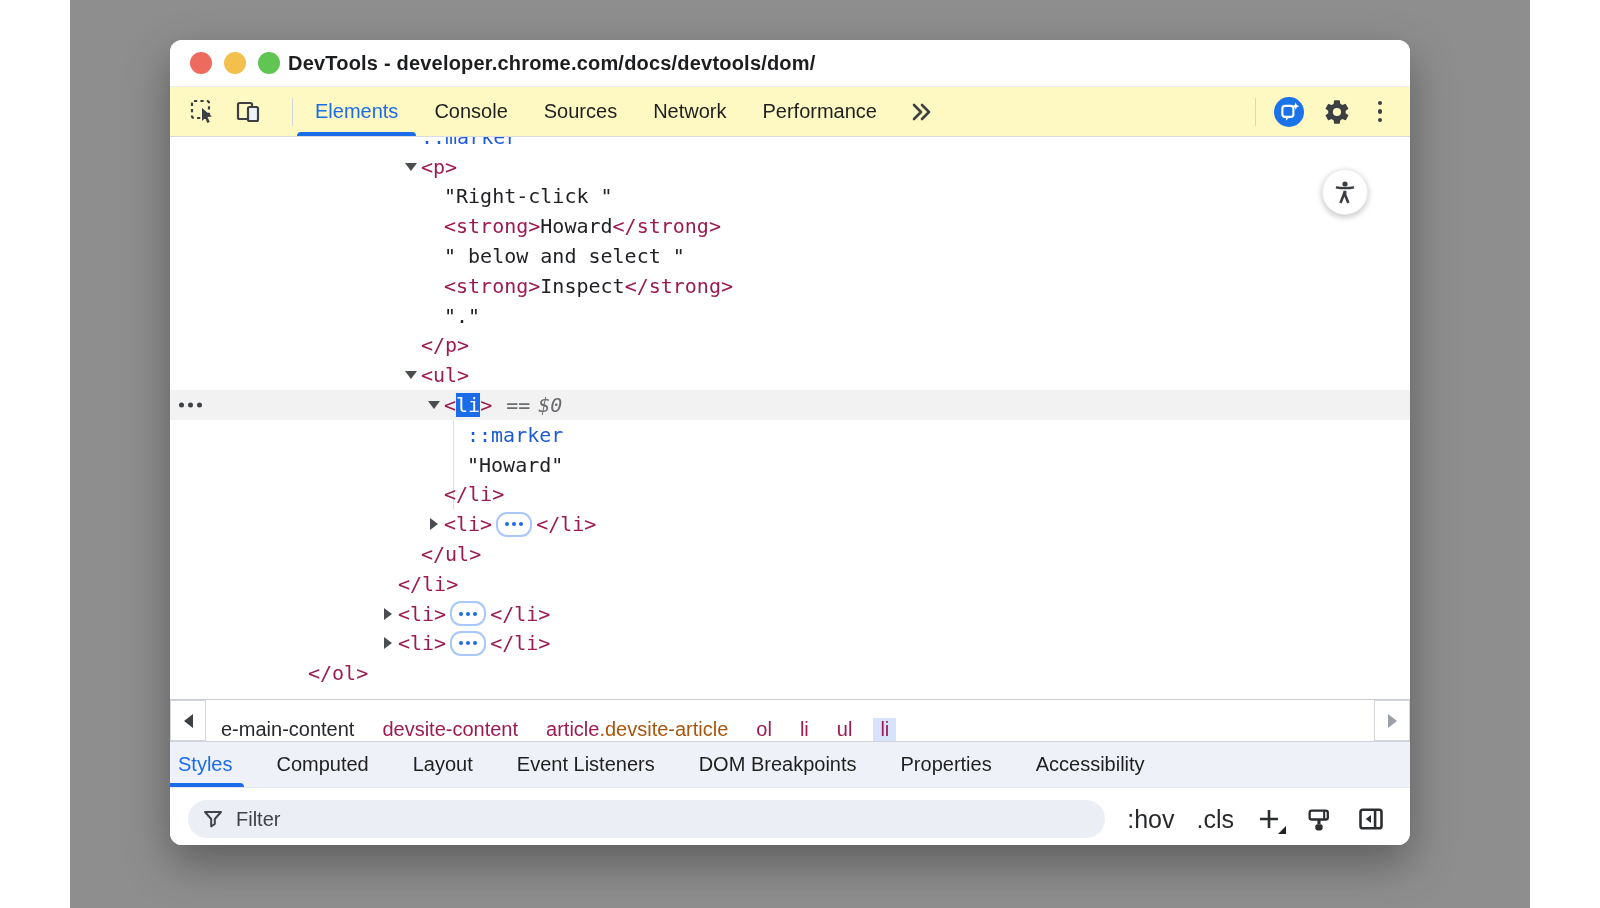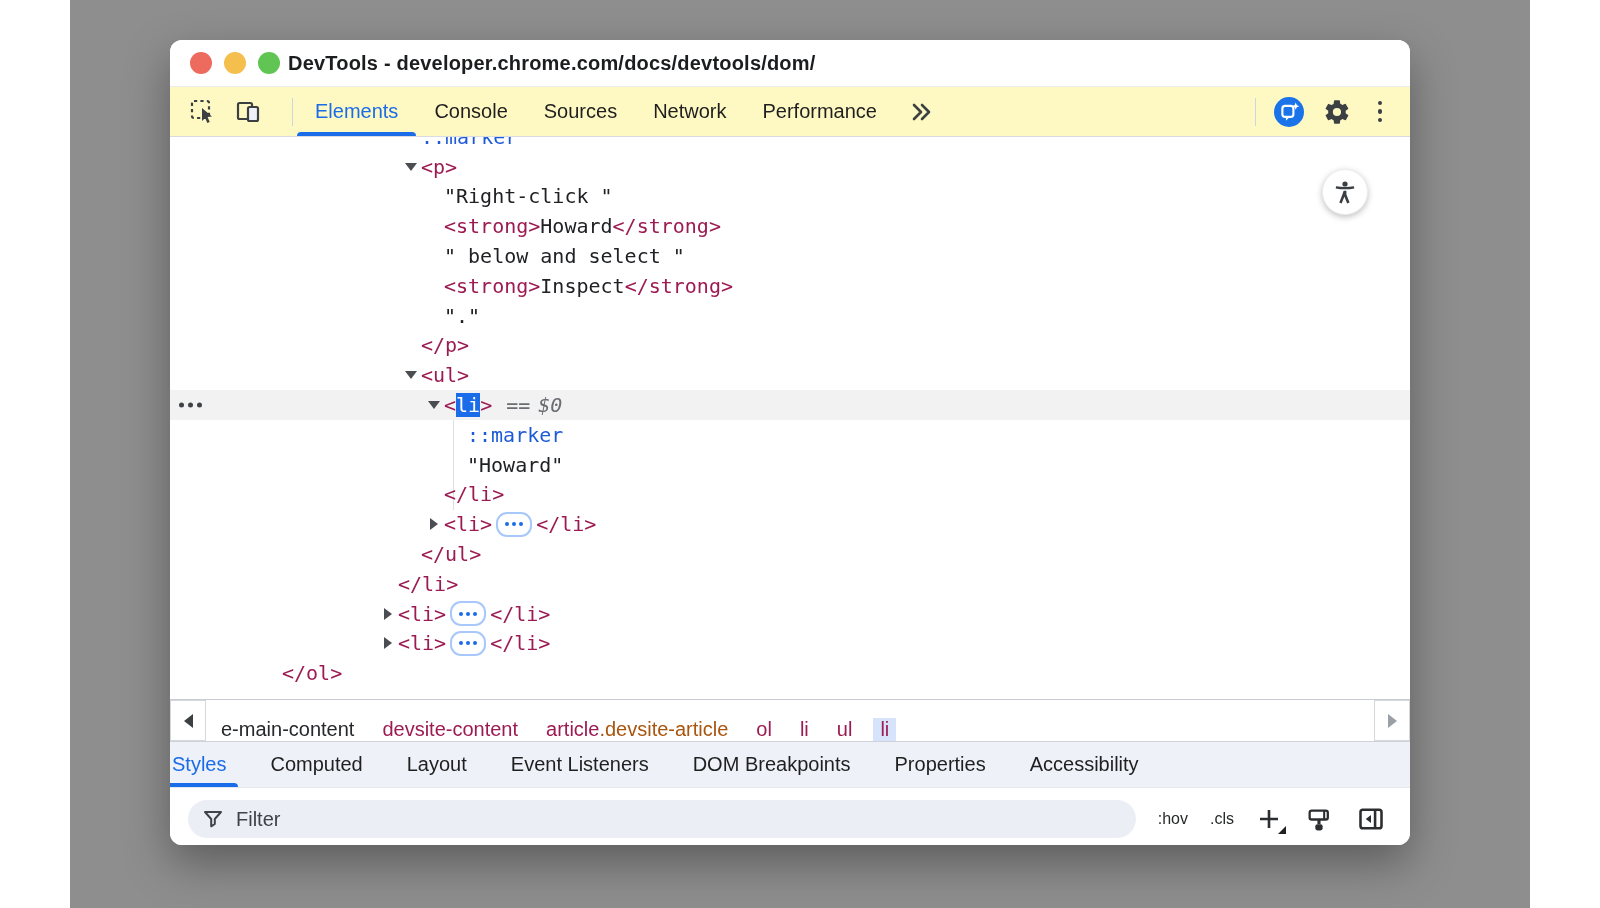--- a/index.html
+++ b/index.html
@@ -57,32 +57,32 @@
   .crumb-scroll.right{border-left:1px solid #d4d7dc;}
   .tri-l-dark{width:0;height:0;border-top:7px solid transparent;border-bottom:7px solid transparent;border-right:9px solid #3c4043;}
   .tri-r-gray{width:0;height:0;border-top:7px solid transparent;border-bottom:7px solid transparent;border-left:9px solid #9aa0a6;}
   .crumbs{display:flex;align-items:flex-end;gap:14px;padding-left:8px;overflow:hidden;flex:1;}
   .crumb{display:flex;align-items:center;padding:0 7px;white-space:nowrap;}
   .crumb.selected{background:#d7e3fb;}
   .c-el{color:#9c1b52;} .c-cl{color:#a8550e;} .c-plain{color:#26282b;}
 
   
   .side-tabs{height:45px;background:#eef1f8;border-top:1px solid #cfd3d9;display:flex;gap:44px;align-items:center;
-             padding-left:2px;font-size:20px;}
+             padding-left:8px;font-size:20px;}
   .side-tab{position:relative;height:100%;display:flex;align-items:center;color:#1f1f1f;white-space:nowrap;}
   .side-tab.active{color:#1a6ce8;}
   .side-tab.active::after{content:"";position:absolute;left:-12px;right:-12px;bottom:0;height:4px;border-radius:4px 4px 0 0;background:#1a6ce8;}
 
   
   .filter-bar{height:62px;background:#fff;border-top:1px solid #e4e7eb;display:flex;align-items:center;
               padding:0 24px 0 18px;gap:22px;}
   .filter-pill{flex:1;height:38px;background:#eceef5;border-radius:19px;display:flex;align-items:center;padding:0 6px 0 14px;gap:10px;min-width:0;}
   .filter-input{border:none;background:transparent;outline:none;font-size:20px;color:#15803d;flex:1;min-width:0;font-family:"Liberation Sans",sans-serif;}
   .filter-input::placeholder{color:#3f4246;opacity:1;}
-  .fbtn{font-size:16px;color:#28292b;white-space:nowrap;}
+  .fbtn{font-size:25px;color:#28292b;white-space:nowrap;}
   .plus-wrap{position:relative;width:26px;height:26px;display:flex;align-items:center;justify-content:center;}
   .plus-caret{position:absolute;right:-4px;bottom:-2px;width:0;height:0;border-left:8px solid transparent;border-bottom:8px solid #202124;}
 </style>
 </head>
 <body>
 
 <div class="backdrop"></div>
 
 <div class="window">
 
@@ -168,21 +168,21 @@
       <div class="trow" style="padding-left: 231px;"><span class="arrow-slot"><i class="tri-d"></i></span><span class="tk-tag">&lt;ul&gt;</span></div>
       <div class="trow selected" style="padding-left: 254px;"><div class="row-dots"><i></i><i></i><i></i></div><span class="arrow-slot"><i class="tri-d"></i></span><span class="tk-tag">&lt;</span><span class="tk-selTag">li</span><span class="tk-tag">&gt;</span><span class="tk-eq">==</span><span class="tk-dollar">$0</span></div>
       <div class="trow" style="padding-left: 277px;"><span class="arrow-slot"></span><span class="tk-pseudo">::marker</span></div>
       <div class="trow" style="padding-left: 277px;"><span class="arrow-slot"></span><span class="tk-text">"Howard"</span></div>
       <div class="trow" style="padding-left: 254px;"><span class="arrow-slot"></span><span class="tk-tag">&lt;/li&gt;</span></div>
       <div class="trow" style="padding-left: 254px;"><span class="arrow-slot"><i class="tri-r"></i></span><span class="tk-tag">&lt;li&gt;</span><span class="pill"><i></i><i></i><i></i></span><span class="tk-tag">&lt;/li&gt;</span></div>
       <div class="trow" style="padding-left: 231px;"><span class="arrow-slot"></span><span class="tk-tag">&lt;/ul&gt;</span></div>
       <div class="trow" style="padding-left: 208px;"><span class="arrow-slot"></span><span class="tk-tag">&lt;/li&gt;</span></div>
       <div class="trow" style="padding-left: 208px;"><span class="arrow-slot"><i class="tri-r"></i></span><span class="tk-tag">&lt;li&gt;</span><span class="pill"><i></i><i></i><i></i></span><span class="tk-tag">&lt;/li&gt;</span></div>
       <div class="trow" style="padding-left: 208px;"><span class="arrow-slot"><i class="tri-r"></i></span><span class="tk-tag">&lt;li&gt;</span><span class="pill"><i></i><i></i><i></i></span><span class="tk-tag">&lt;/li&gt;</span></div>
-      <div class="trow" style="padding-left: 92px;"><span class="arrow-slot"></span><span class="tk-tag">&lt;/ol&gt;</span></div>
+      <div class="trow" style="padding-left: 118px;"><span class="arrow-slot"></span><span class="tk-tag">&lt;/ol&gt;</span></div>
     </div>
 
   <div class="crumbs-bar">
     <span class="crumb-scroll">
       <i class="tri-l-dark"></i>
     </span>
     <div class="crumbs" id="crumbs">
         <div class="crumb">
           <span class="c-plain">e-main-content</span>
         </div>

